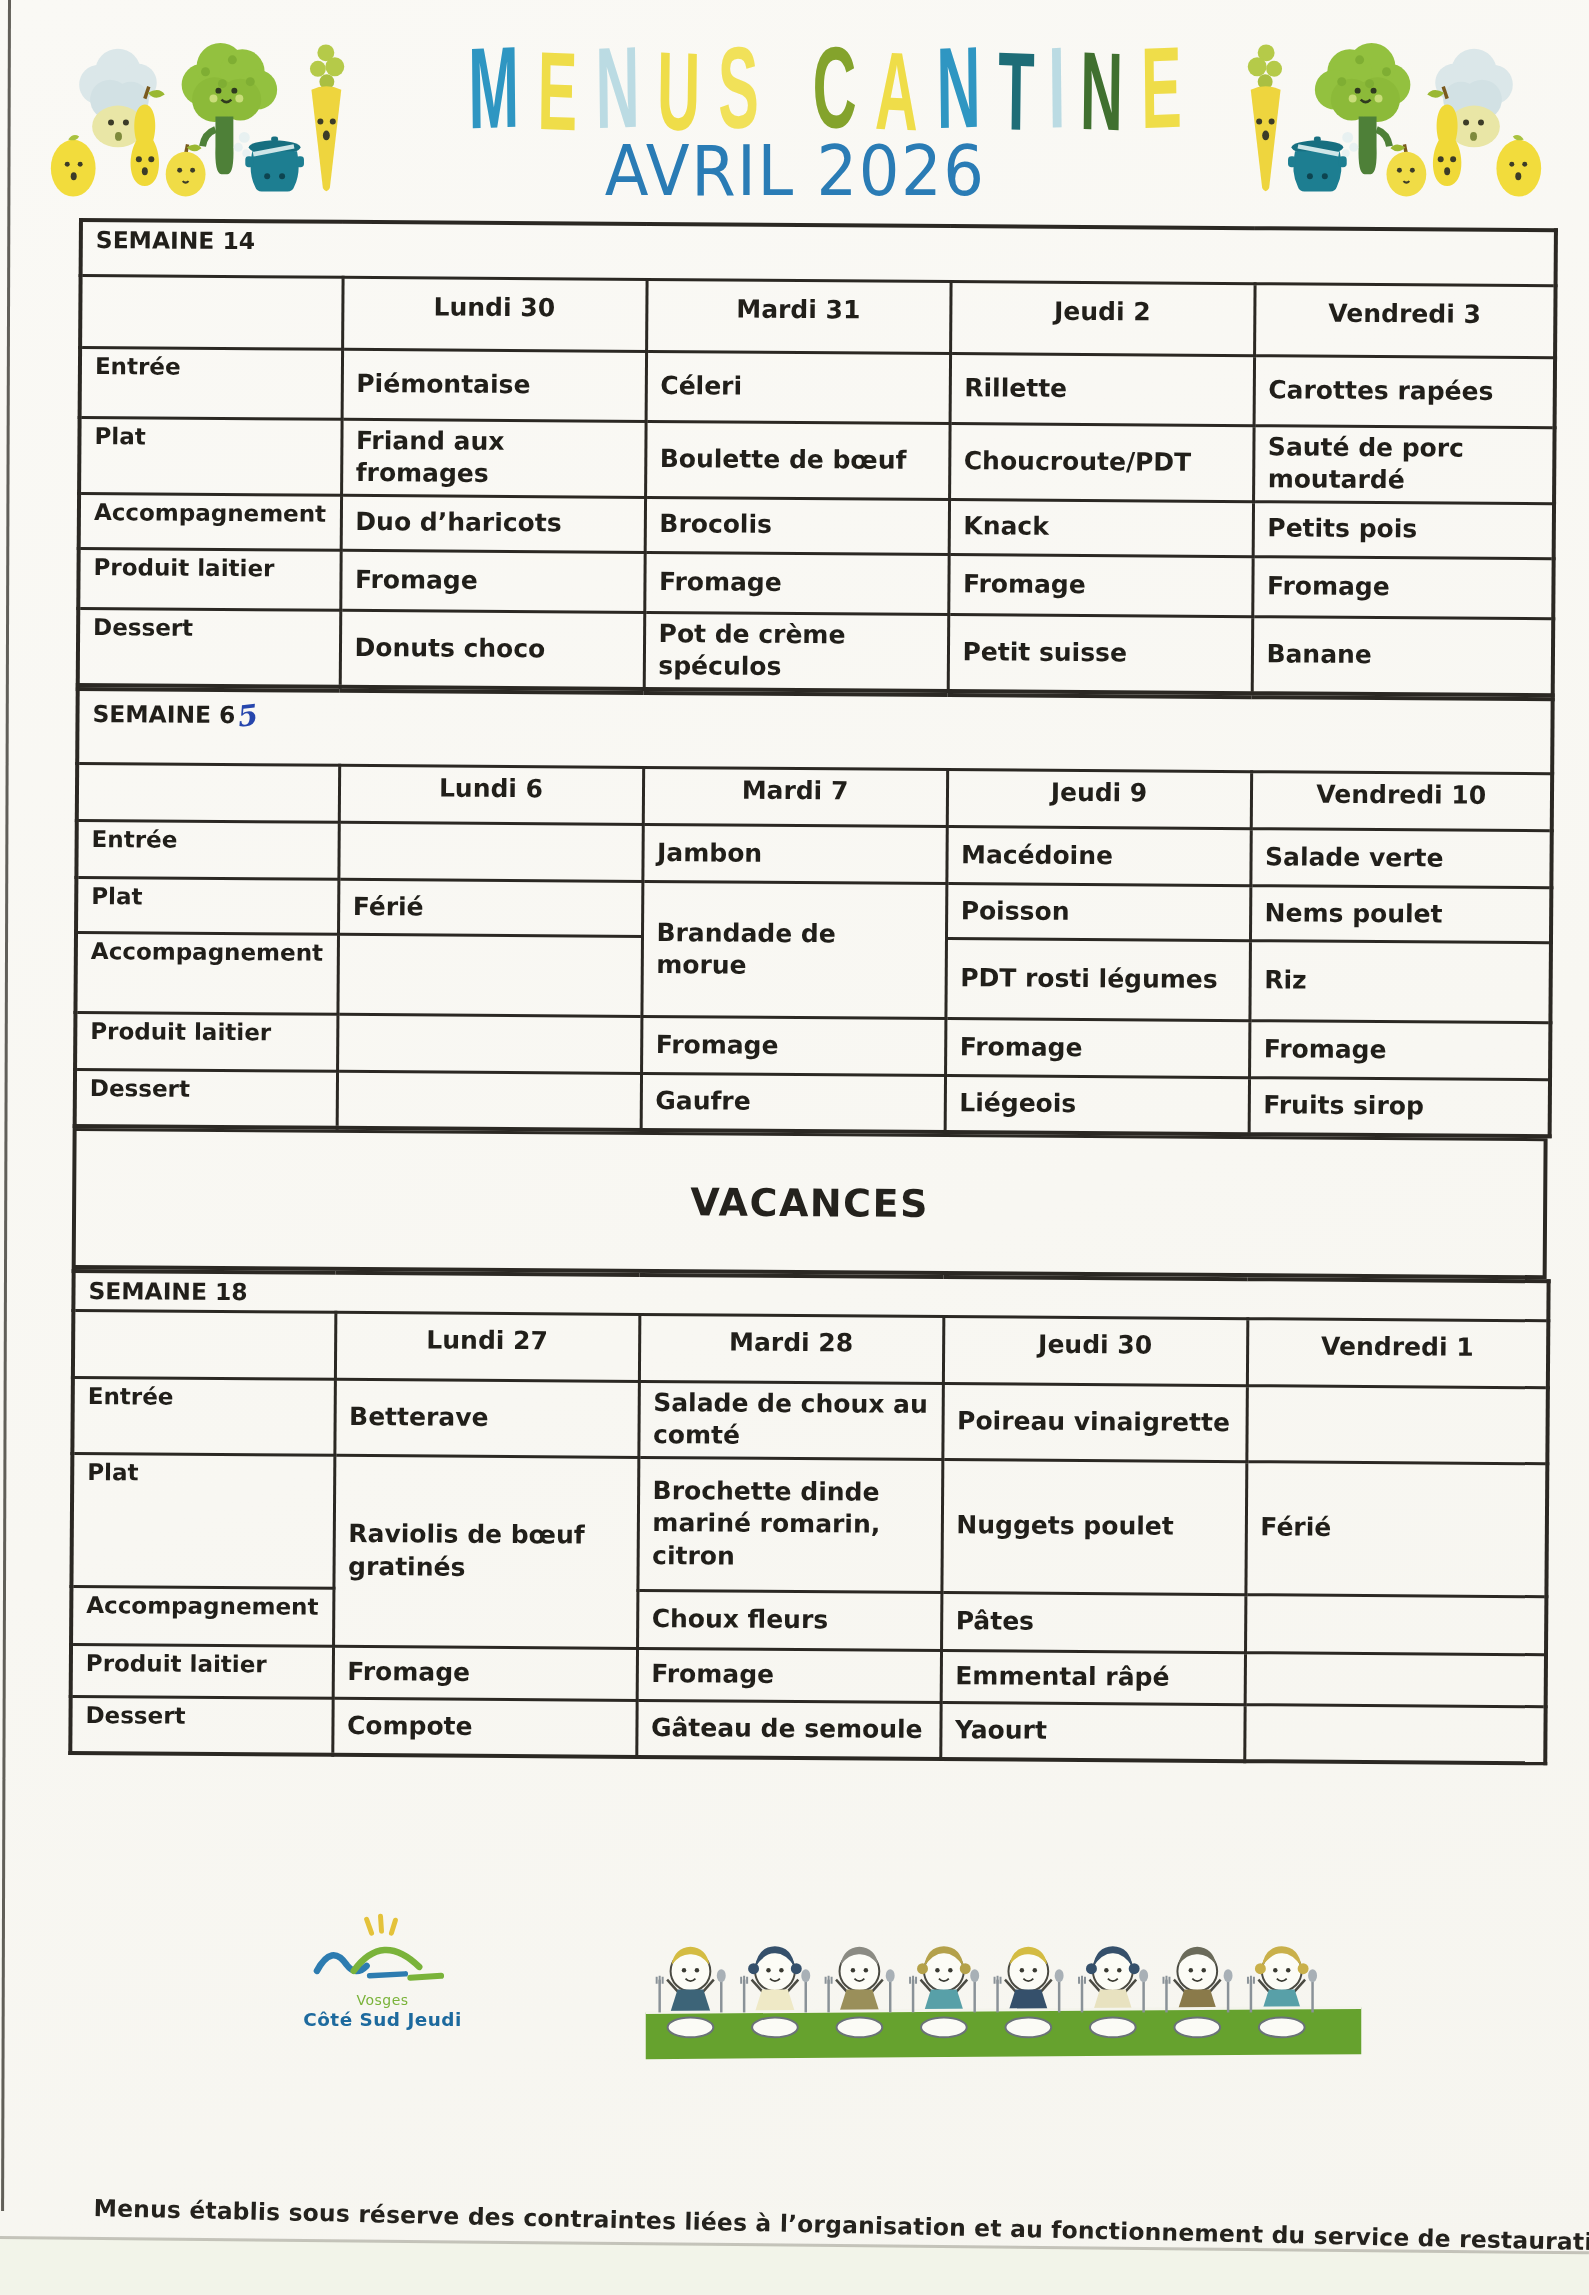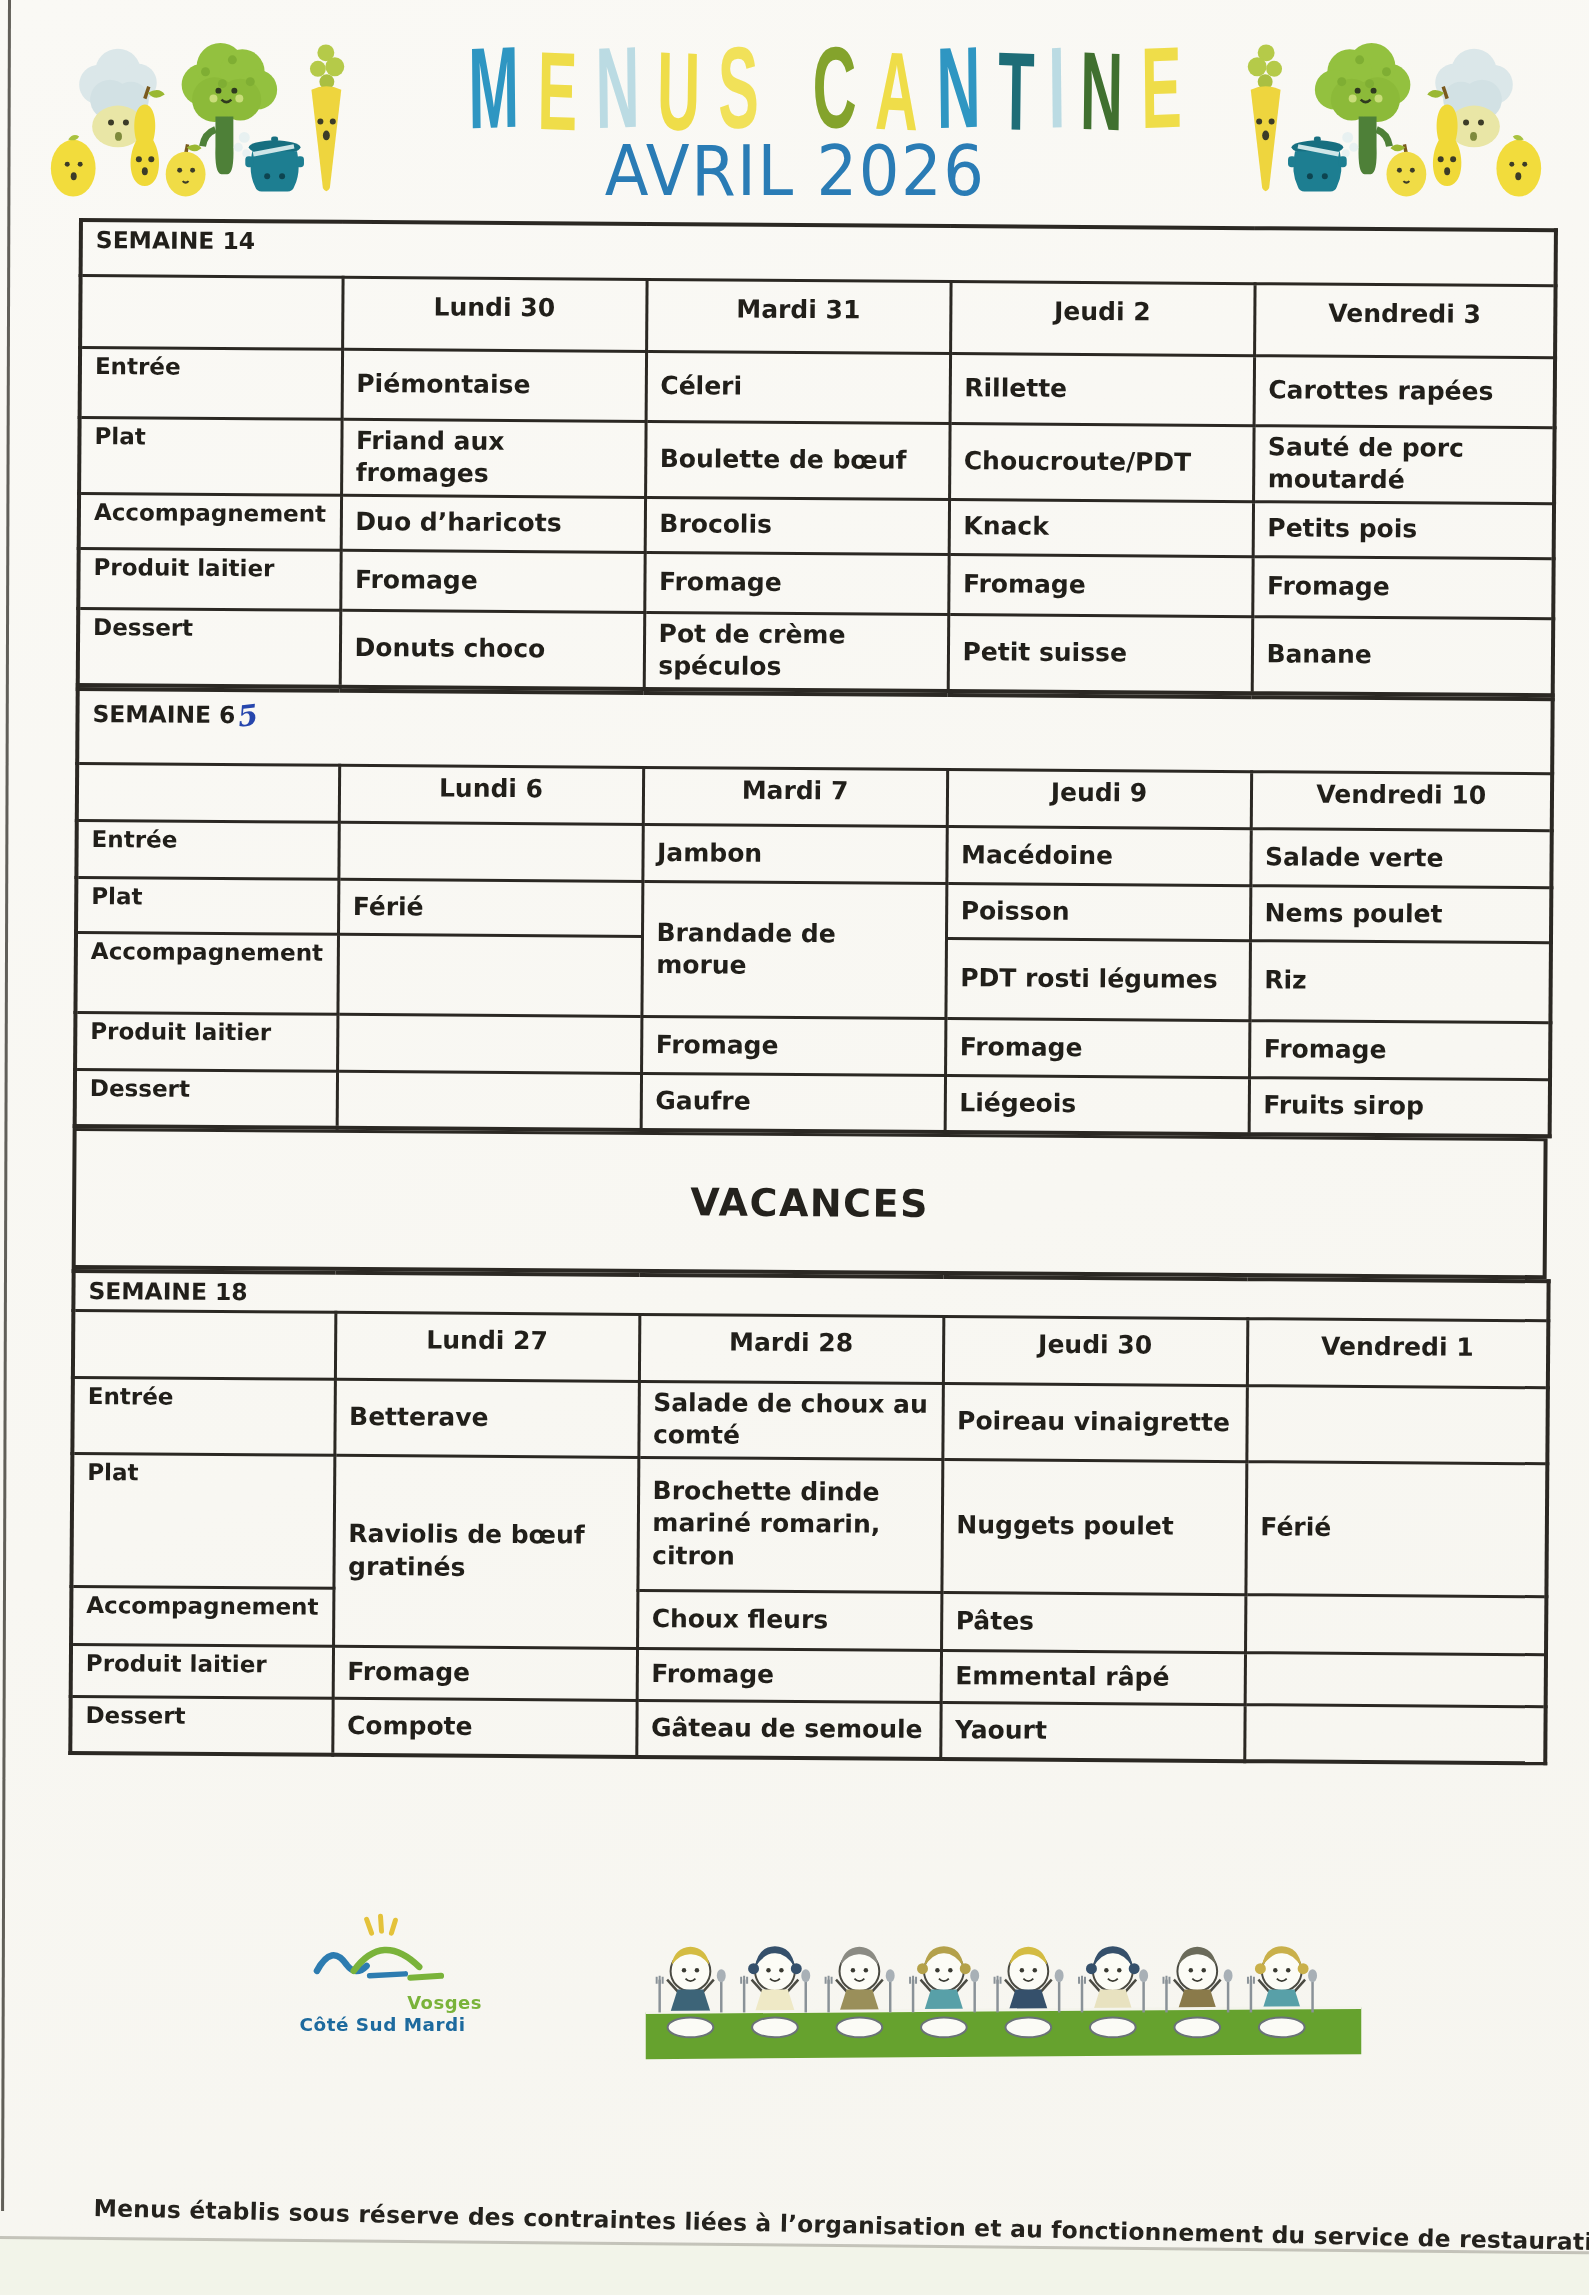--- a/index.html
+++ b/index.html
@@ -77,21 +77,21 @@
     transform:rotate(-7deg) translateY(2.5px);margin-left:2px;
   }
   .vacances-box{
     height:141px;border:4.5px solid #2b2823;border-top-width:3px;box-sizing:border-box;
     display:flex;align-items:center;justify-content:center;
     font-size:38px;font-weight:bold;letter-spacing:1.5px;color:#24221d;
   }
   
   .logo{position:absolute;left:283px;top:1912px;width:199px;text-align:center;}
   .logo-mark{width:149px;height:80px;display:block;margin:0 auto;}
-  .logo-line1{font-size:18px;font-weight:bold;letter-spacing:0.5px;text-align:right;}
+  .logo-line1{font-size:14px;font-weight:normal;letter-spacing:0.5px;}
   .logo-line2{font-size:18.4px;font-weight:bold;letter-spacing:0.5px;margin-top:1px;}
   .kids-illustration{position:absolute;left:645px;top:1924px;width:717px;height:159px;}
   .disclaimer{
     position:absolute;left:94px;top:2194px;width:1445px;
     font-size:23.4px;font-weight:bold;color:#24221d;letter-spacing:0.2px;
     transform:rotate(1.3deg);transform-origin:left top;white-space:nowrap;
   }
 </style>
 </head>
 <body>
@@ -392,21 +392,21 @@
     <svg class="logo-mark" viewBox="0 0 300 160" aria-hidden="true">
       <path d="M128 42 L118 14" stroke="#e4c23a" stroke-width="10" stroke-linecap="round"></path>
       <path d="M148 38 L146 8" stroke="#e4c23a" stroke-width="10" stroke-linecap="round"></path>
       <path d="M168 42 L176 16" stroke="#e4c23a" stroke-width="10" stroke-linecap="round"></path>
       <path d="M18 118 Q48 62 78 106 Q96 130 118 108" stroke="#2d7cb0" stroke-width="13" fill="none" stroke-linecap="round"></path>
       <path d="M92 118 Q150 38 224 110" stroke="#7ab33a" stroke-width="13" fill="none" stroke-linecap="round"></path>
       <path d="M206 132 L268 128" stroke="#7ab33a" stroke-width="12" stroke-linecap="round"></path>
       <path d="M124 128 L196 124" stroke="#2d7cb0" stroke-width="11" stroke-linecap="round"></path>
     </svg>
     <div class="logo-line1" style="color: rgb(122, 179, 58);">Vosges</div>
-    <div class="logo-line2" style="color: rgb(29, 106, 158);">Côté Sud Mardi</div>
+    <div class="logo-line2" style="color: rgb(29, 106, 158);">Côté Sud Jeudi</div>
   </div>
 
   <svg class="kids-illustration" viewBox="0 0 1440 320" aria-hidden="true">
     <defs>
       <g id="kid-head">
         <circle cx="0" cy="95" r="40" fill="#fcfcf6" stroke="#4a4a42" stroke-width="4"></circle>
         <circle cx="-13" cy="93" r="4.5" fill="#3a3a32"></circle>
         <circle cx="13" cy="93" r="4.5" fill="#3a3a32"></circle>
         <path d="M-10 110 Q0 120 10 110" stroke="#3a3a32" stroke-width="3.5" fill="none"></path>
         <path d="M-20 142 L-47 112" stroke="#4a4a42" stroke-width="5" fill="none"></path>

